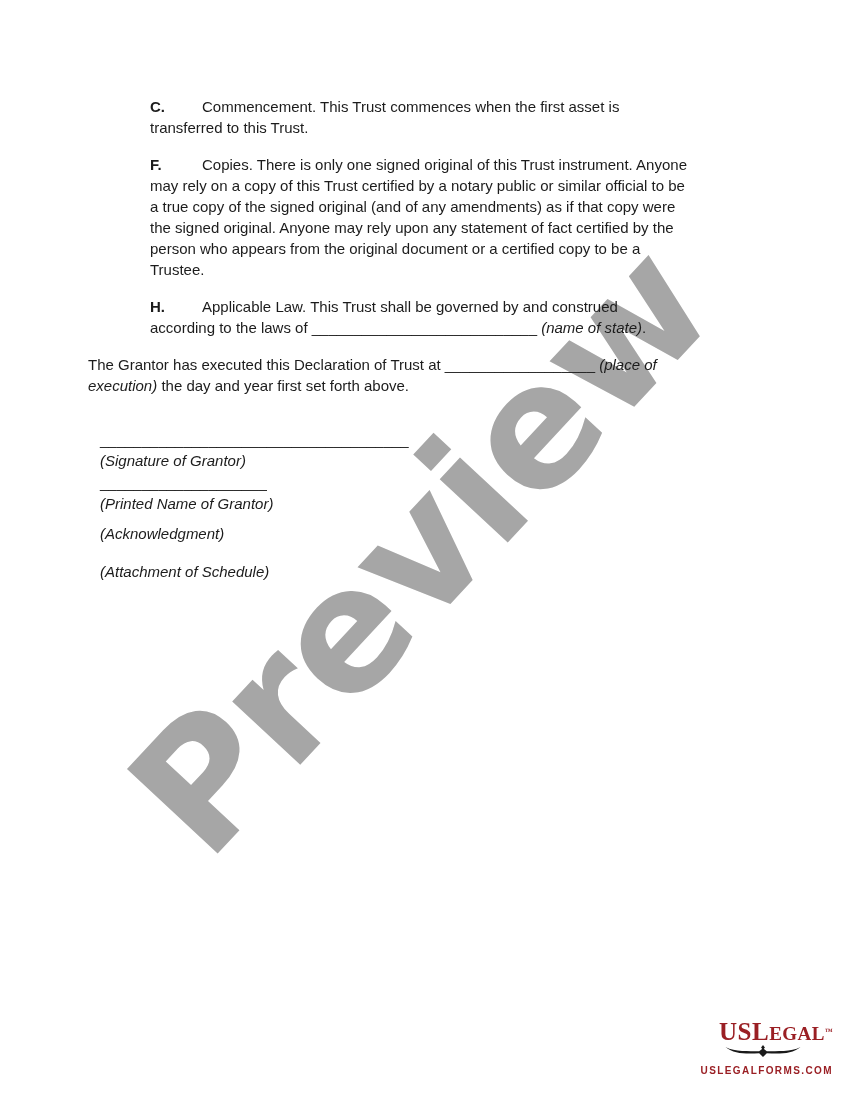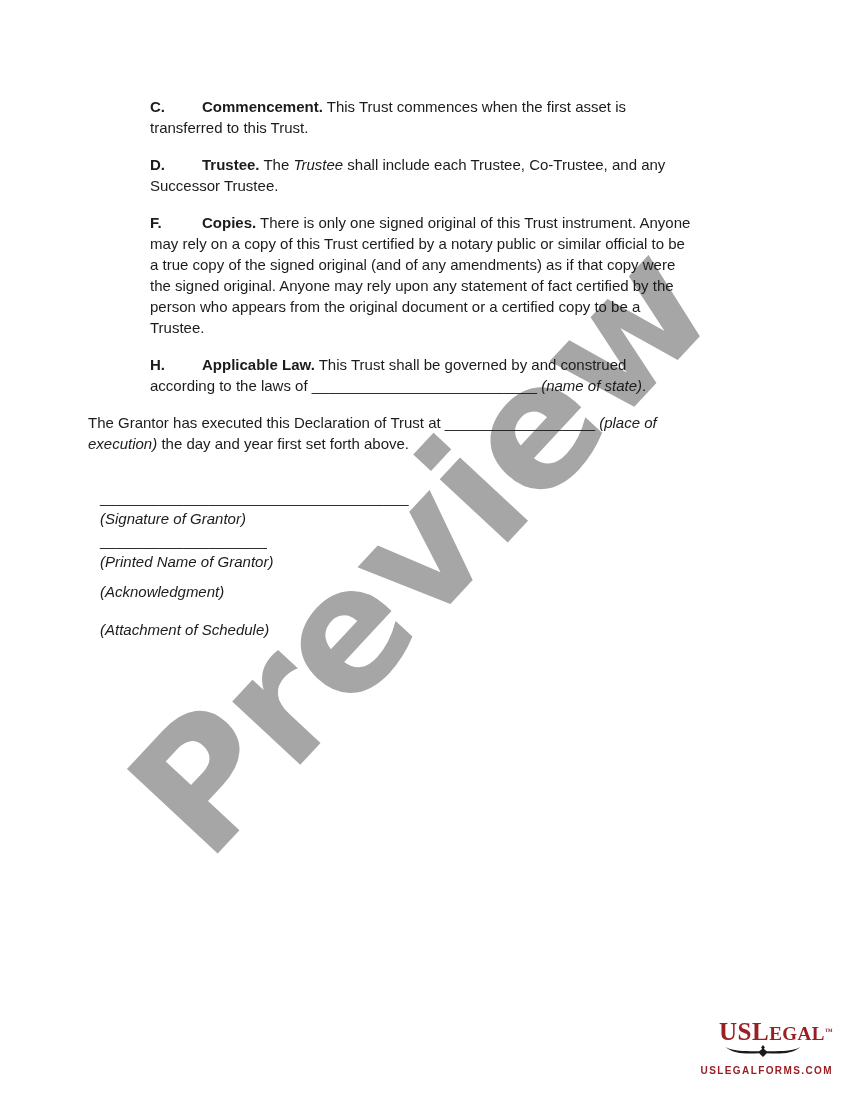--- a/index.html
+++ b/index.html
@@ -36,21 +36,21 @@
     position: absolute; inset: 0;
     z-index: 1;
     padding-top: 96px;
   }
   .par {
     margin: 0 100px 16px 150px;
     white-space: pre-wrap;
   }
   .par.body-par { margin-left: 88px; }
   .sec-label { display: inline-block; width: 52px; font-weight: bold; }
-  .sec-title { font-weight: bold; }
+  .sec-title { font-weight: normal; }
   .run-bold { font-weight: bold; }
   .run-italic { font-style: italic; }
 
   .par.sig { margin: 0 100px 0 100px; }
   .par.sig.sig-signature { margin-top: 33px; }
   .par.sig.sig-printed   { margin-top: 1px; }
   .par.sig.sig-ack       { margin-top: 9px; }
   .par.sig.sig-att       { margin-top: 17px; }
 
   
@@ -85,22 +85,20 @@
 </head>
 <body>
 
 <div class="page">
 
   <div class="watermark">Preview</div>
 
   <div class="doc" id="doc-content">
       <p class="par section"><span class="sec-label">C.</span><span class="sec-title">Commencement.</span><span> This Trust commences when the first asset is
 transferred to this Trust.</span></p>
-      <p class="par section"><span class="sec-label">D.</span><span class="sec-title">Trustee.</span><span> The </span><span class="run-italic">Trustee</span><span> shall include each Trustee, Co-Trustee, and any
-Successor Trustee.</span></p>
       <p class="par section"><span class="sec-label">F.</span><span class="sec-title">Copies.</span><span> There is only one signed original of this Trust instrument. Anyone
 may rely on a copy of this Trust certified by a notary public or similar official to be
 a true copy of the signed original (and of any amendments) as if that copy were
 the signed original. Anyone may rely upon any statement of fact certified by the
 person who appears from the original document or a certified copy to be a
 Trustee.</span></p>
       <p class="par section"><span class="sec-label">H.</span><span class="sec-title">Applicable Law.</span><span> This Trust shall be governed by and construed
 according to the laws of </span><span>___________________________</span><span> </span><span class="run-italic">(name of state)</span><span>.</span></p>
       <p class="par body-par"><span>The Grantor has executed this Declaration of Trust at </span><span>__________________</span><span> </span><span class="run-italic">(place of
 execution)</span><span> the day and year first set forth above.</span></p>

